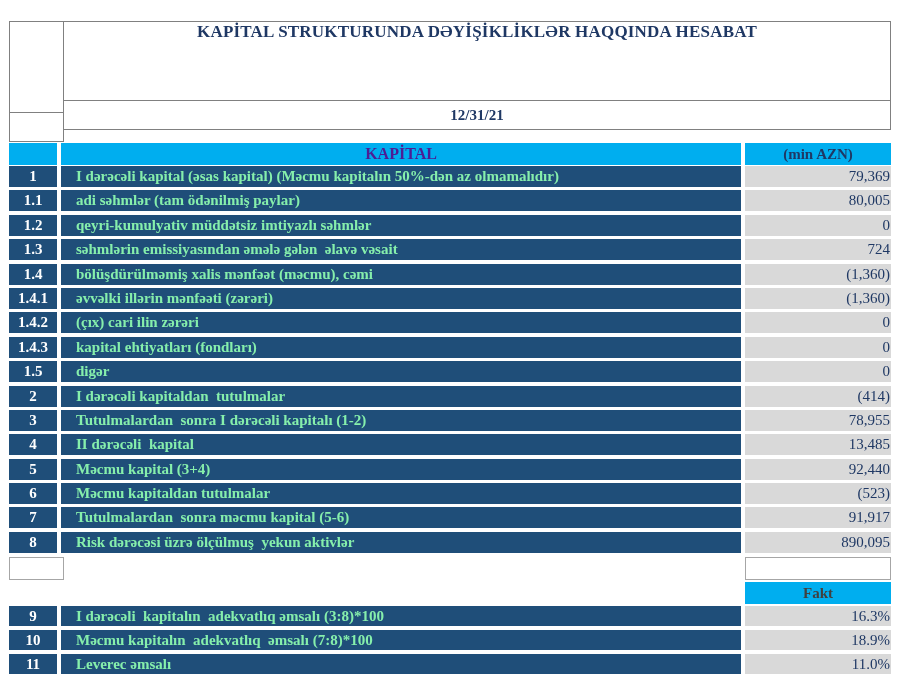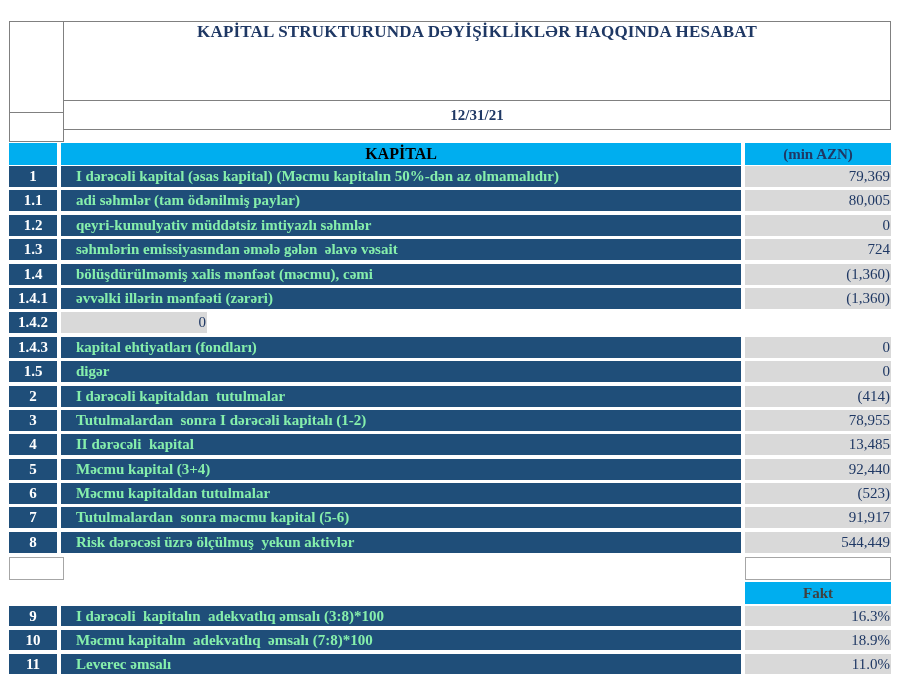--- a/index.html
+++ b/index.html
@@ -23,21 +23,21 @@
                   display: flex; align-items: flex-start; justify-content: center; }
   .title-text   { color: var(--navy_text, #1F3864); font-weight: bold; font-size: 17px; letter-spacing: .2px; text-align: center; }
   .date-side    { left: 9px;  top: 112px; width: 55px;  height: 30px; }
   .date-main    { left: 63px; top: 100px; width: 828px; height: 30px;
                   display: flex; align-items: center; justify-content: center; }
   .date-text    { color: var(--navy_text, #1F3864); font-weight: bold; font-size: 15px; }
   
   .cy { position: absolute; box-sizing: border-box; background: var(--cyan, #00AEEF); height: 22px; top: 143px; }
   .cy-num   { left: 9px;   width: 48px; }
   .cy-label { left: 61px;  width: 680px; display:flex; align-items:center; justify-content:center;
-              color:#000000; font-weight:bold; font-size:16px; }
+              color:#4c1d95; font-weight:bold; font-size:16px; }
   .cy-unit  { left: 745px; width: 146px; display:flex; align-items:center; justify-content:center;
               color: var(--navy_text, #1F3864); font-weight:bold; font-size:15px; }
   
   .rows { position: absolute; left: 9px; top: 166px; width: 882px; }
   .rows2 { position: absolute; left: 9px; top: 606px; width: 882px; }
   .row { display: flex; height: 21px; margin-bottom: 3.4px; }
   .rows2 .row { height: 20px; margin-bottom: 4px; }
   .c-num {
     width: 48px; margin-right: 4px; background: var(--navy_row, #1F4E79);
     color: #ffffff; font-weight: bold; font-size: 15px;
@@ -116,20 +116,21 @@
       </div>
 
       <div class="row">
         <div class="c-num">1.4.1</div>
         <div class="c-label">əvvəlki illərin mənfəəti (zərəri)</div>
         <div class="c-value">(1,360)</div>
       </div>
 
       <div class="row">
         <div class="c-num">1.4.2</div>
+        <div class="c-label">(çıx) cari ilin zərəri</div>
         <div class="c-value">0</div>
       </div>
 
       <div class="row">
         <div class="c-num">1.4.3</div>
         <div class="c-label">kapital ehtiyatları (fondları)</div>
         <div class="c-value">0</div>
       </div>
 
       <div class="row">
@@ -170,21 +171,21 @@
 
       <div class="row">
         <div class="c-num">7</div>
         <div class="c-label">Tutulmalardan  sonra məcmu kapital (5-6)</div>
         <div class="c-value">91,917</div>
       </div>
 
       <div class="row">
         <div class="c-num">8</div>
         <div class="c-label">Risk dərəcəsi üzrə ölçülmuş  yekun aktivlər</div>
-        <div class="c-value">544,449</div>
+        <div class="c-value">890,095</div>
       </div>
     </div>
 
   <div class="spacer-left"></div>
   <div class="spacer-right"></div>
 
   <div class="fakt-cell">Fakt</div>
 
   <div class="rows2">
 

